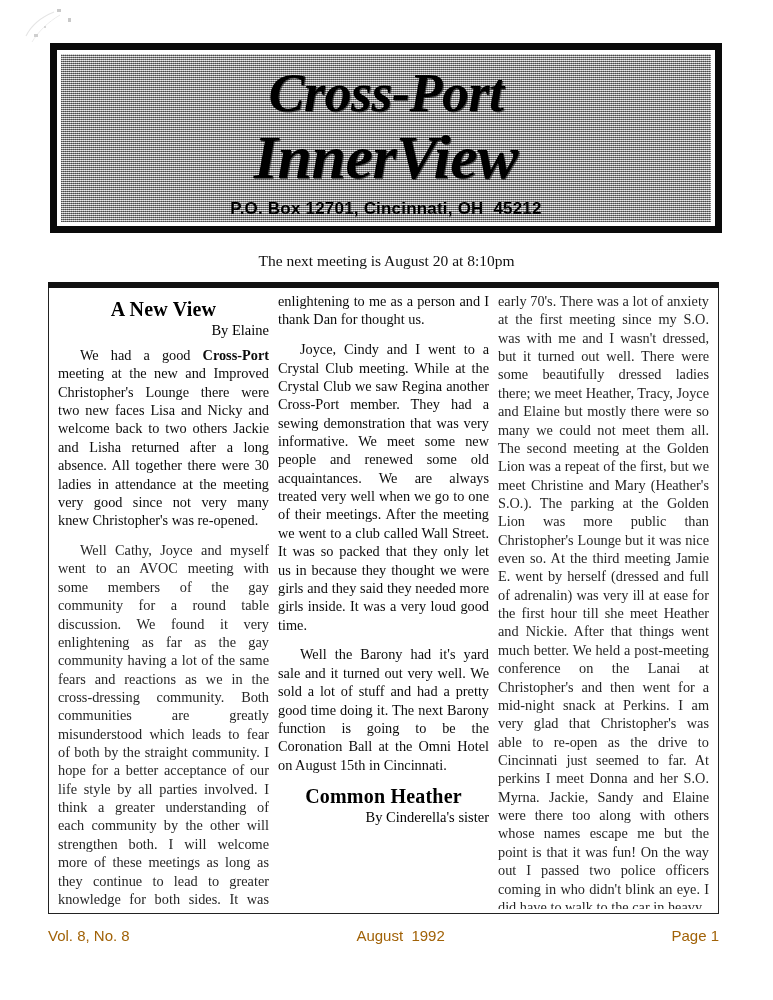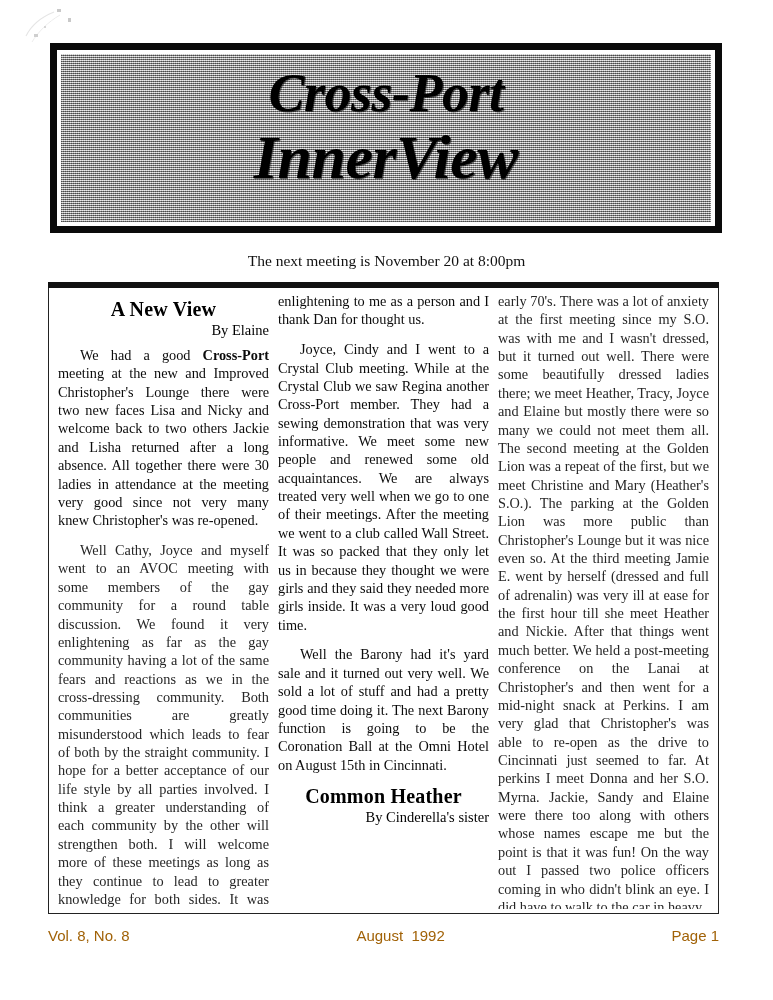--- a/index.html
+++ b/index.html
@@ -190,24 +190,25 @@
   <rect x="39" y="3" width="4" height="3" fill="#9d9d9d"></rect>
   <rect x="50" y="12" width="3" height="4" fill="#9d9d9d"></rect>
   <rect x="16" y="28" width="4" height="3" fill="#a8a8a8"></rect>
   <rect x="26" y="20" width="2" height="2" fill="#b5b5b5"></rect>
 </svg>
 
 <div class="masthead">
   <div class="masthead-inner">
     <div class="mast-title-1">Cross-Port</div>
     <div class="mast-title-2">InnerView</div>
+    <div class="mast-address">P.O. Box 12701, Cincinnati, OH  45212</div>
   </div>
 </div>
 
-<div class="meeting-notice">The next meeting is November 20 at 8:00pm</div>
+<div class="meeting-notice">The next meeting is August 20 at 8:10pm</div>
 
 <div class="top-rule"></div>
 
 <div class="content-frame">
   <div class="columns">
 
     <div class="col">
       <div class="headline">A New View</div>
       <div class="byline">By Elaine</div>
       <p class="body"><span>We had a good </span><span class="bold">Cross-Port</span><span> meeting at the new and Improved Christopher's Lounge there were two new faces Lisa and Nicky and welcome back to two others Jackie and Lisha returned after a long absence.  All together there were 30 ladies in attendance at the meeting very good since not very many knew Christopher's was re-opened.</span></p>

